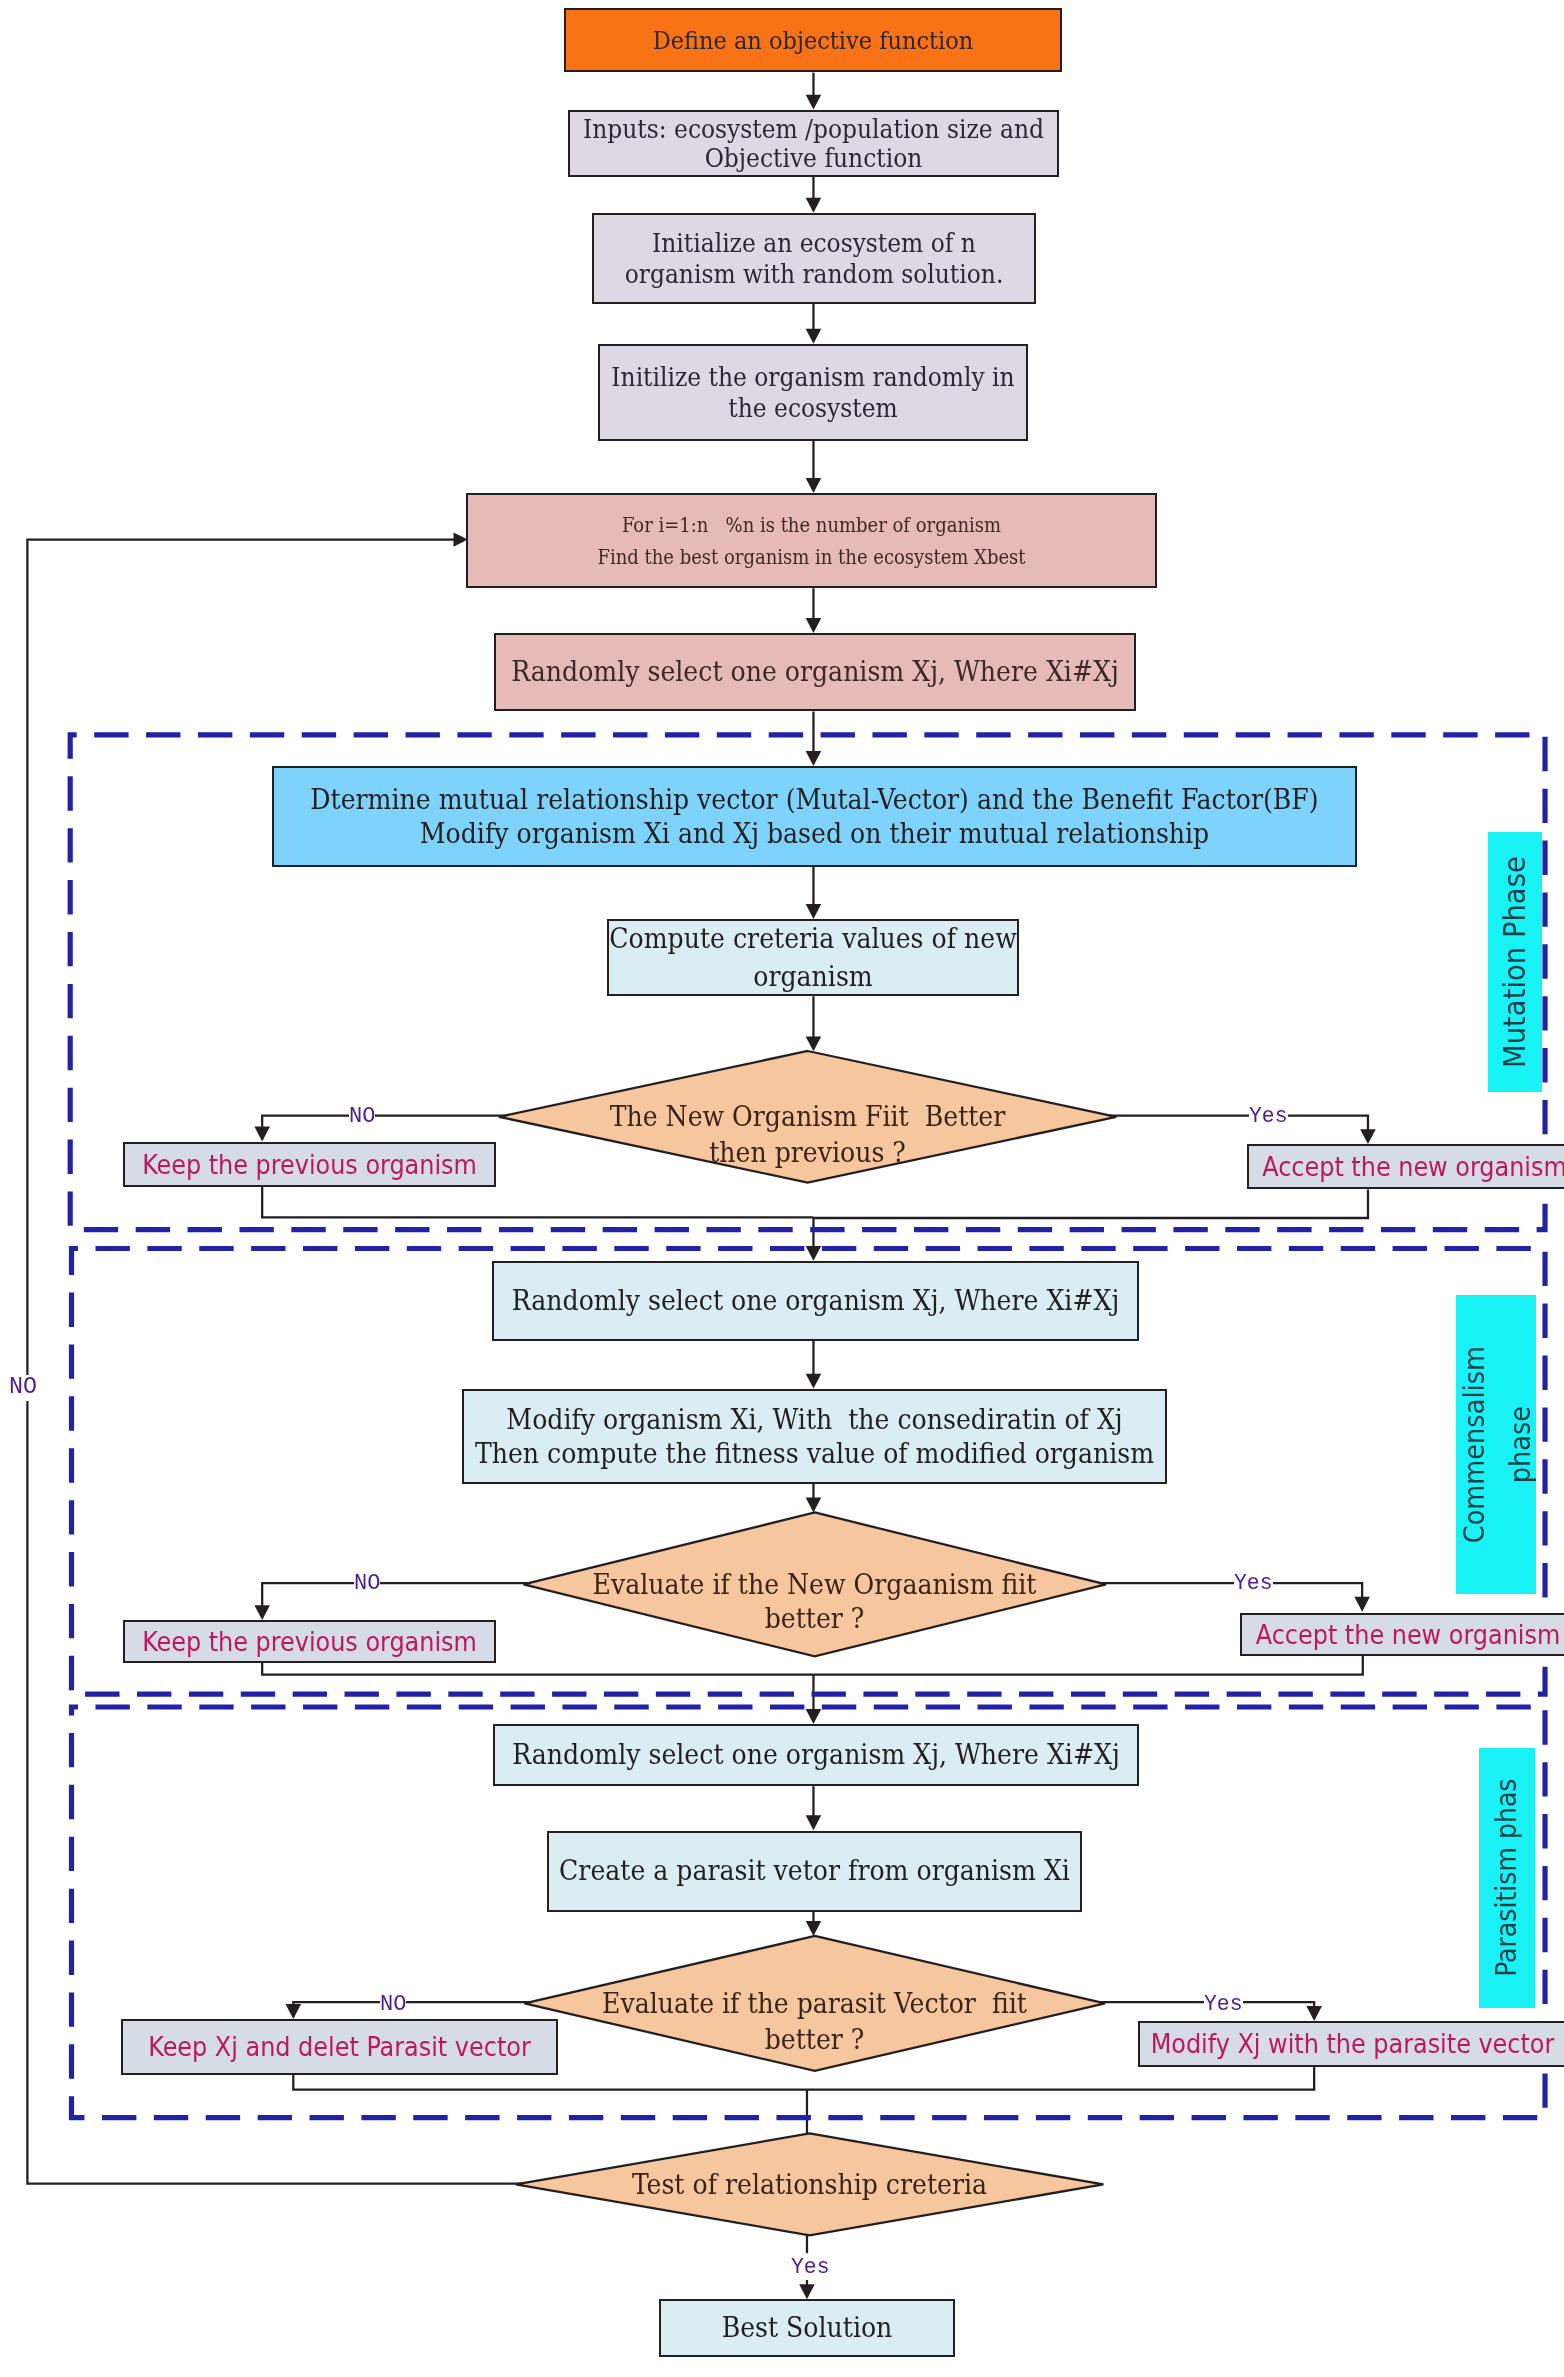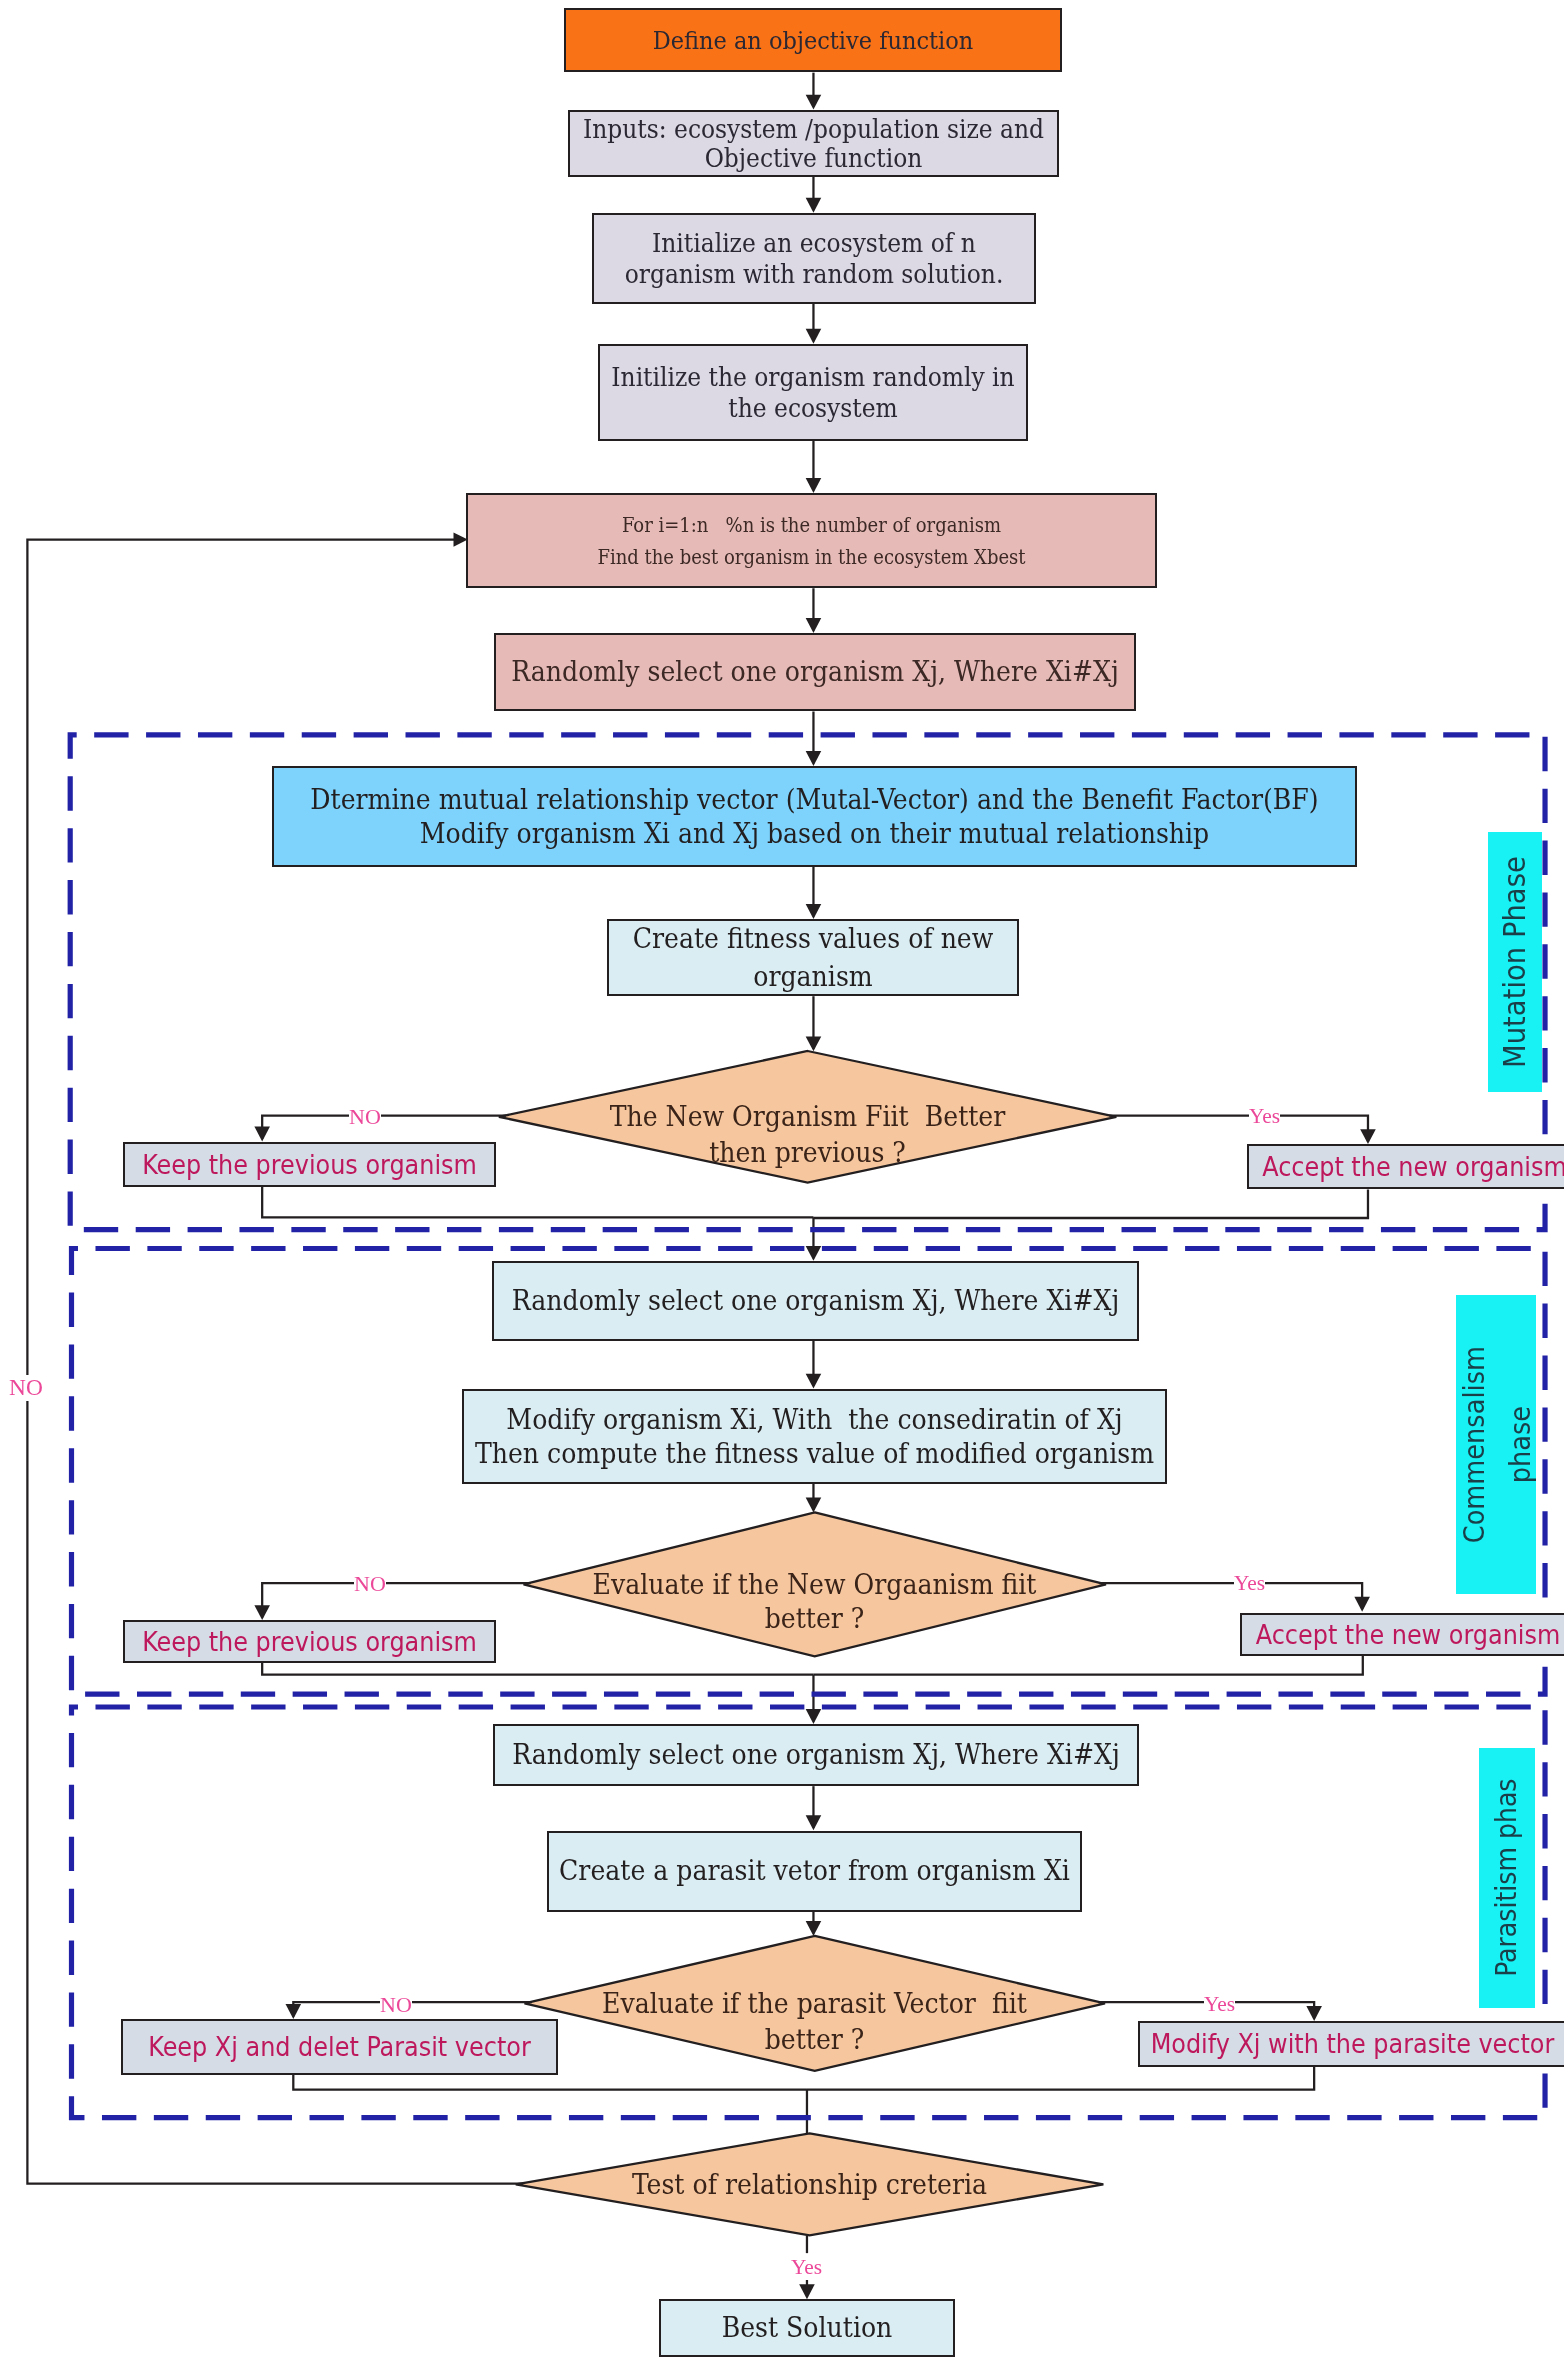--- a/index.html
+++ b/index.html
@@ -7,22 +7,22 @@
        font-family:"DejaVu Serif",serif;font-stretch:condensed;-webkit-font-smoothing:antialiased;}
   #stage{position:absolute;left:0;top:0;width:1564px;height:2377px;background:#fff;}
   svg.layer{position:absolute;left:0;top:0;width:1564px;height:2377px;overflow:visible;}
   .node{position:absolute;box-sizing:border-box;display:flex;flex-direction:column;
         align-items:center;justify-content:center;text-align:center;color:#231f20;
         border:2.6px solid #231f20;white-space:pre;line-height:1.17;}
   .serif{font-family:"DejaVu Serif",serif;font-stretch:condensed;}
   .sans{font-family:"DejaVu Sans",sans-serif;font-stretch:condensed;color:#be185d;margin-left:46px;}
   .dtext{position:absolute;text-align:center;color:#3a2318;white-space:pre;
          font-family:"DejaVu Serif",serif;font-stretch:condensed;}
-  .elabel{position:absolute;font-family:Liberation Serif, serif;font-stretch:condensed;
-          color:#ec4899;background:#ffffff;white-space:nowrap;line-height:1;padding:1.3px 0;}
+  .elabel{position:absolute;font-family:Liberation Mono, monospace;font-stretch:condensed;
+          color:#4c1d95;background:#ffffff;white-space:nowrap;line-height:1;padding:1.3px 0;}
   .phase{position:absolute;display:flex;align-items:center;justify-content:center;
          font-family:"DejaVu Sans",sans-serif;color:#1b3f49;white-space:pre;
          text-align:center;line-height:1.12;overflow:visible;}
   .vtext{transform:rotate(-90deg);white-space:pre;display:block;text-align:center;}
 </style>
 </head>
 <body>
 
 <div id="stage">
 <svg class="layer" viewBox="0 0 2411 3665" width="1564" height="2377">
@@ -91,21 +91,21 @@
 Objective function</span></div>
 <div class="node serif" style="line-height:30.5px;color:#2b2733;left:592px;top:213px;width:444px;height:91px;background:#dcd8e4;font-size:26px;"><span>Initialize an ecosystem of n
 organism with random solution.</span></div>
 <div class="node serif" style="line-height:30.5px;color:#2b2733;left:598px;top:344px;width:430px;height:97px;background:#dcd8e4;font-size:26px;"><span>Initilize the organism randomly in
 the ecosystem</span></div>
 <div class="node serif" style="line-height:32px;color:#3c2824;left:466px;top:493px;width:691px;height:95px;background:#e5bab7;font-size:20px;"><span>For i=1:n   %n is the number of organism
 Find the best organism in the ecosystem Xbest</span></div>
 <div class="node serif" style="color:#3c2824;left:494px;top:633px;width:642px;height:78px;background:#e5bab7;font-size:28px;"><span>Randomly select one organism Xj, Where Xi#Xj</span></div>
 <div class="node serif" style="line-height:34px;left:272px;top:766px;width:1085px;height:101px;background:#7dd3fc;font-size:28px;"><span>Dtermine mutual relationship vector (Mutal-Vector) and the Benefit Factor(BF)
 Modify organism Xi and Xj based on their mutual relationship</span></div>
-<div class="node serif" style="line-height:38px;left:607px;top:919px;width:412px;height:77px;background:#daedf2;font-size:28px;"><span>Create fitness values of new
+<div class="node serif" style="line-height:38px;left:607px;top:919px;width:412px;height:77px;background:#daedf2;font-size:28px;"><span>Compute creteria values of new
 organism</span></div>
 <div class="node sans" style="left:77px;top:1142px;width:373px;height:45px;background:#d5dce6;font-size:26.6px;"><span>Keep the previous organism</span></div>
 <div class="node sans" style="left:1201px;top:1144px;width:335px;height:45px;background:#d5dce6;font-size:26.6px;"><span>Accept the new organism</span></div>
 <div class="node serif" style="left:492px;top:1261px;width:647px;height:80px;background:#daedf2;font-size:28px;"><span>Randomly select one organism Xj, Where Xi#Xj</span></div>
 <div class="node serif" style="line-height:34px;left:462px;top:1389px;width:705px;height:95px;background:#daedf2;font-size:28px;"><span>Modify organism Xi, With  the consediratin of Xj
 Then compute the fitness value of modified organism</span></div>
 <div class="node sans" style="left:77px;top:1620px;width:373px;height:43px;background:#d5dce6;font-size:26.6px;"><span>Keep the previous organism</span></div>
 <div class="node sans" style="left:1194px;top:1613px;width:336px;height:43px;background:#d5dce6;font-size:26.6px;"><span>Accept the new organism</span></div>
 <div class="node serif" style="left:493px;top:1724px;width:646px;height:62px;background:#daedf2;font-size:28px;"><span>Randomly select one organism Xj, Where Xi#Xj</span></div>
 <div class="node serif" style="left:547px;top:1831px;width:535px;height:81px;background:#daedf2;font-size:28px;"><span>Create a parasit vetor from organism Xi</span></div>

